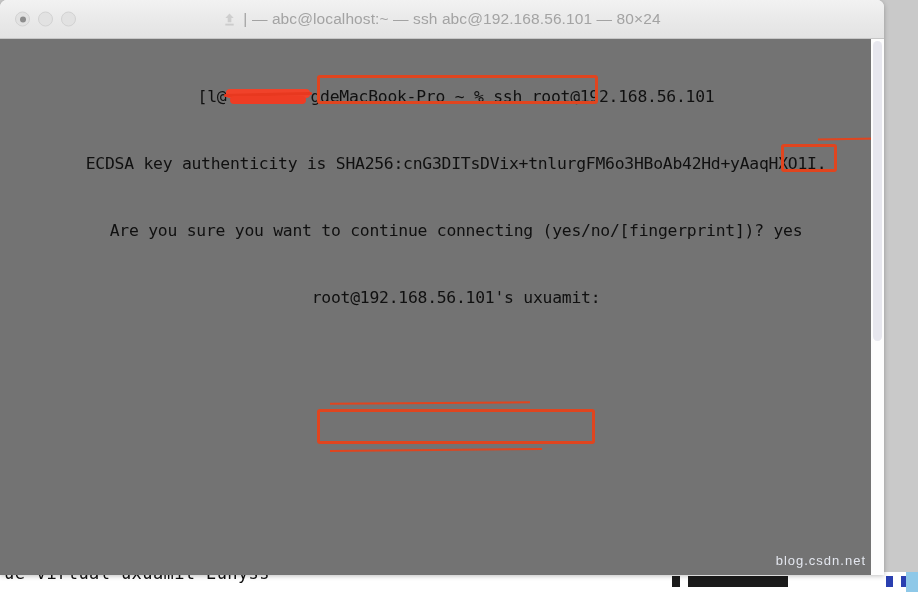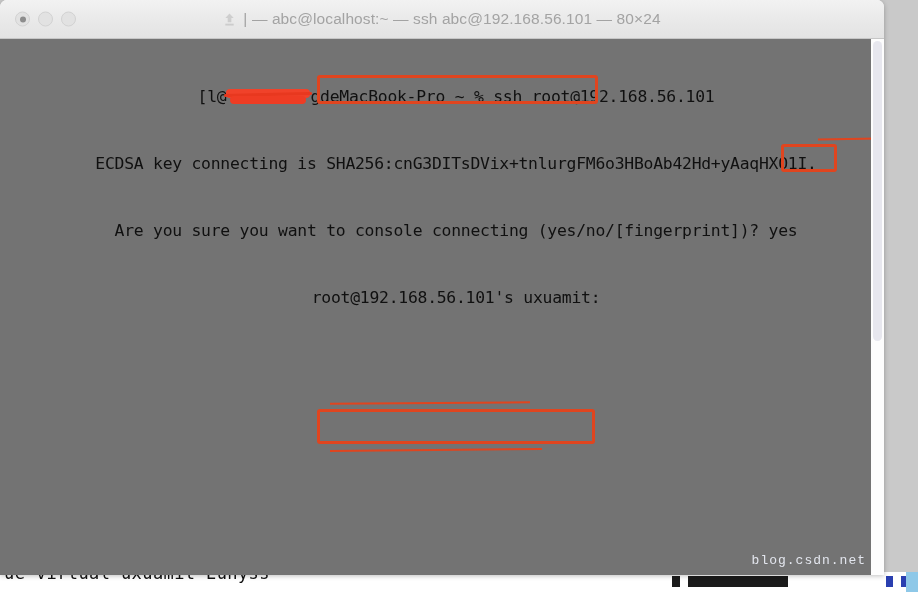--- a/index.html
+++ b/index.html
@@ -225,21 +225,21 @@
     border-radius: 5px;
     background: #d6d6e2;
     opacity: 0.55;
   }
 
   
   .watermark {
     position: absolute;
     right: 18px;
     bottom: 8px;
-    font-family: Liberation Mono, monospace;
+    font-family: Liberation Sans, sans-serif;
     font-size: 13px;
     color: #e3e6ee;
     letter-spacing: 1px;
     white-space: nowrap;
     user-select: none;
   }
 </style>
 </head>
 <body>
 
@@ -268,22 +268,22 @@
           <rect x="2.5" y="12.5" width="9" height="2" fill="#a8a8a8"></rect>
         </svg>
         <div class="title-text">| — abc@localhost:~ — ssh abc@192.168.56.101 — 80×24</div>
       </div>
     </div>
 
     <div class="term-body">
 
       <div class="term-text">
         <div class="line"><span>[l@</span><span class="redact"><span class="strike"></span></span><span>gdeMacBook-Pro ~ % </span><span>ssh root@192.168.56.101</span></div>
-        <div class="line"><span>ECDSA key connecting is SHA256:cnG3DITsDVix+tnlurgFM6o3HBoAb42Hd+yAaqHXO1I.</span></div>
-        <div class="line"><span>Are you sure you want to console connecting (yes/no/[fingerprint])? yes</span></div>
+        <div class="line"><span>ECDSA key authenticity is SHA256:cnG3DITsDVix+tnlurgFM6o3HBoAb42Hd+yAaqHXO1I.</span></div>
+        <div class="line"><span>Are you sure you want to continue connecting (yes/no/[fingerprint])? yes</span></div>
         <div class="line"><span>root@192.168.56.101's uxuamit:</span></div>
         <div class="line"><span></span></div>
         
         
         
         
         
         
         
         

